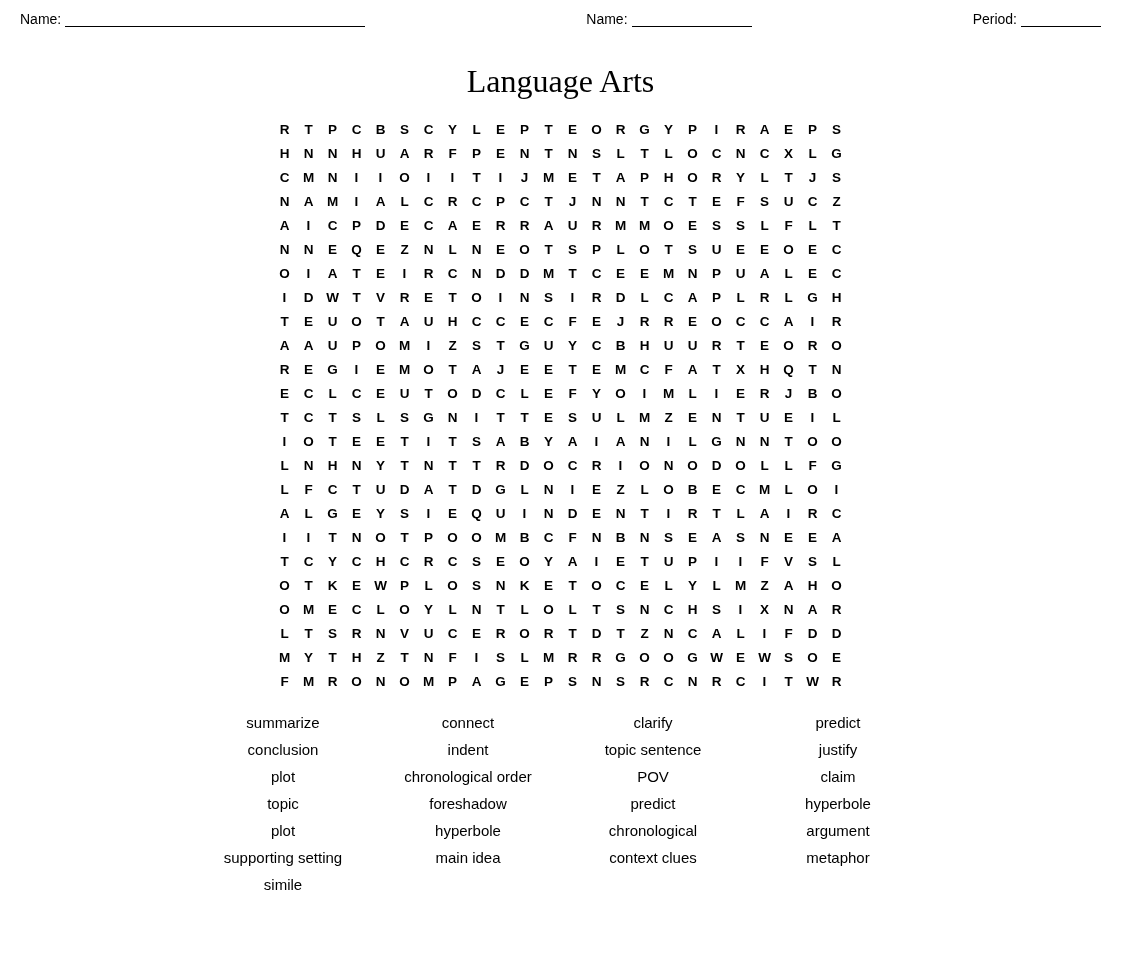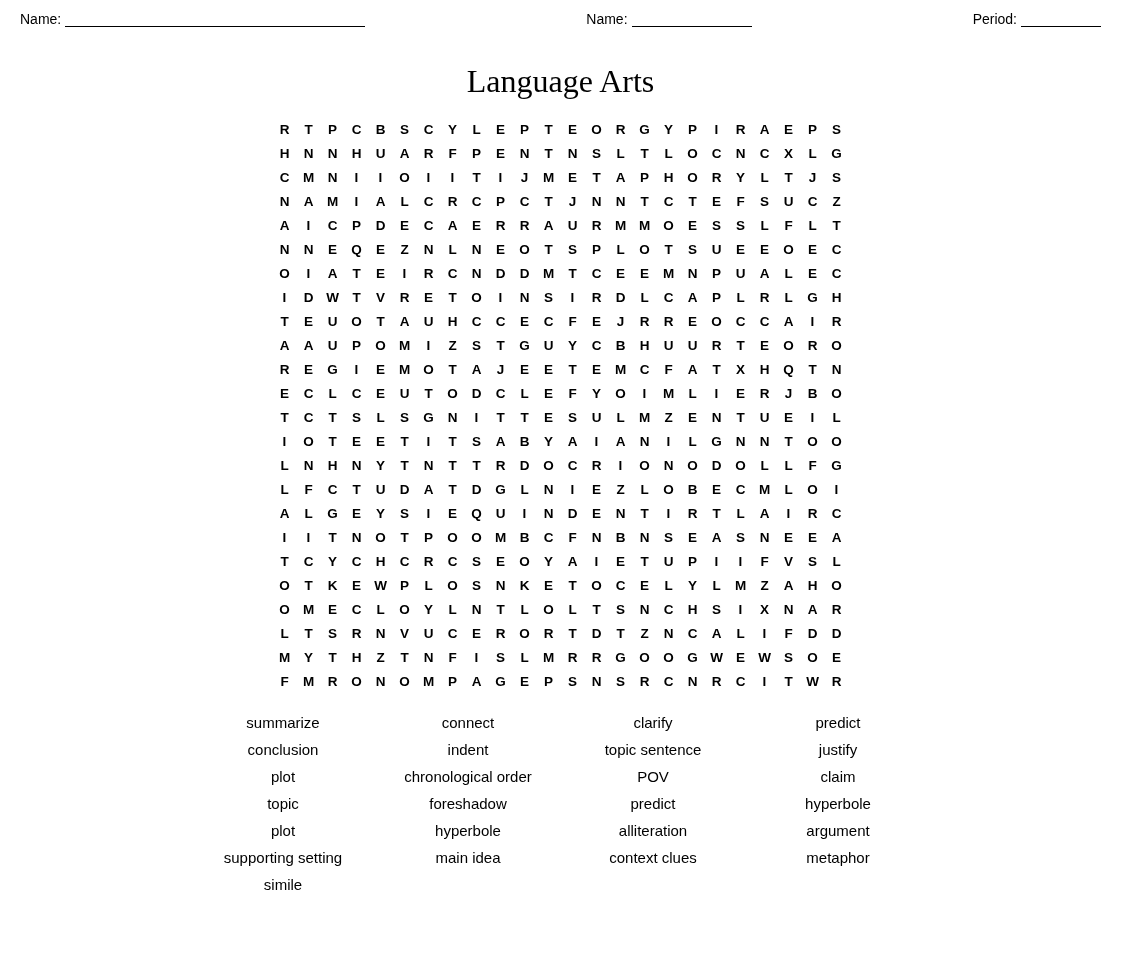--- a/index.html
+++ b/index.html
@@ -684,21 +684,21 @@
     <div class="word-item">plot</div>
     <div class="word-item">chronological order</div>
     <div class="word-item">POV</div>
     <div class="word-item">claim</div>
     <div class="word-item">topic</div>
     <div class="word-item">foreshadow</div>
     <div class="word-item">predict</div>
     <div class="word-item">hyperbole</div>
     <div class="word-item">plot</div>
     <div class="word-item">hyperbole</div>
-    <div class="word-item">alliteration</div>
+    <div class="word-item">chronological</div>
     <div class="word-item">argument</div>
     <div class="word-item">supporting setting</div>
     <div class="word-item">main idea</div>
     <div class="word-item">context clues</div>
     <div class="word-item">metaphor</div>
     <div class="word-item">simile</div>
     <div class="word-item"></div>
     <div class="word-item"></div>
     <div class="word-item"></div>
   </div>

